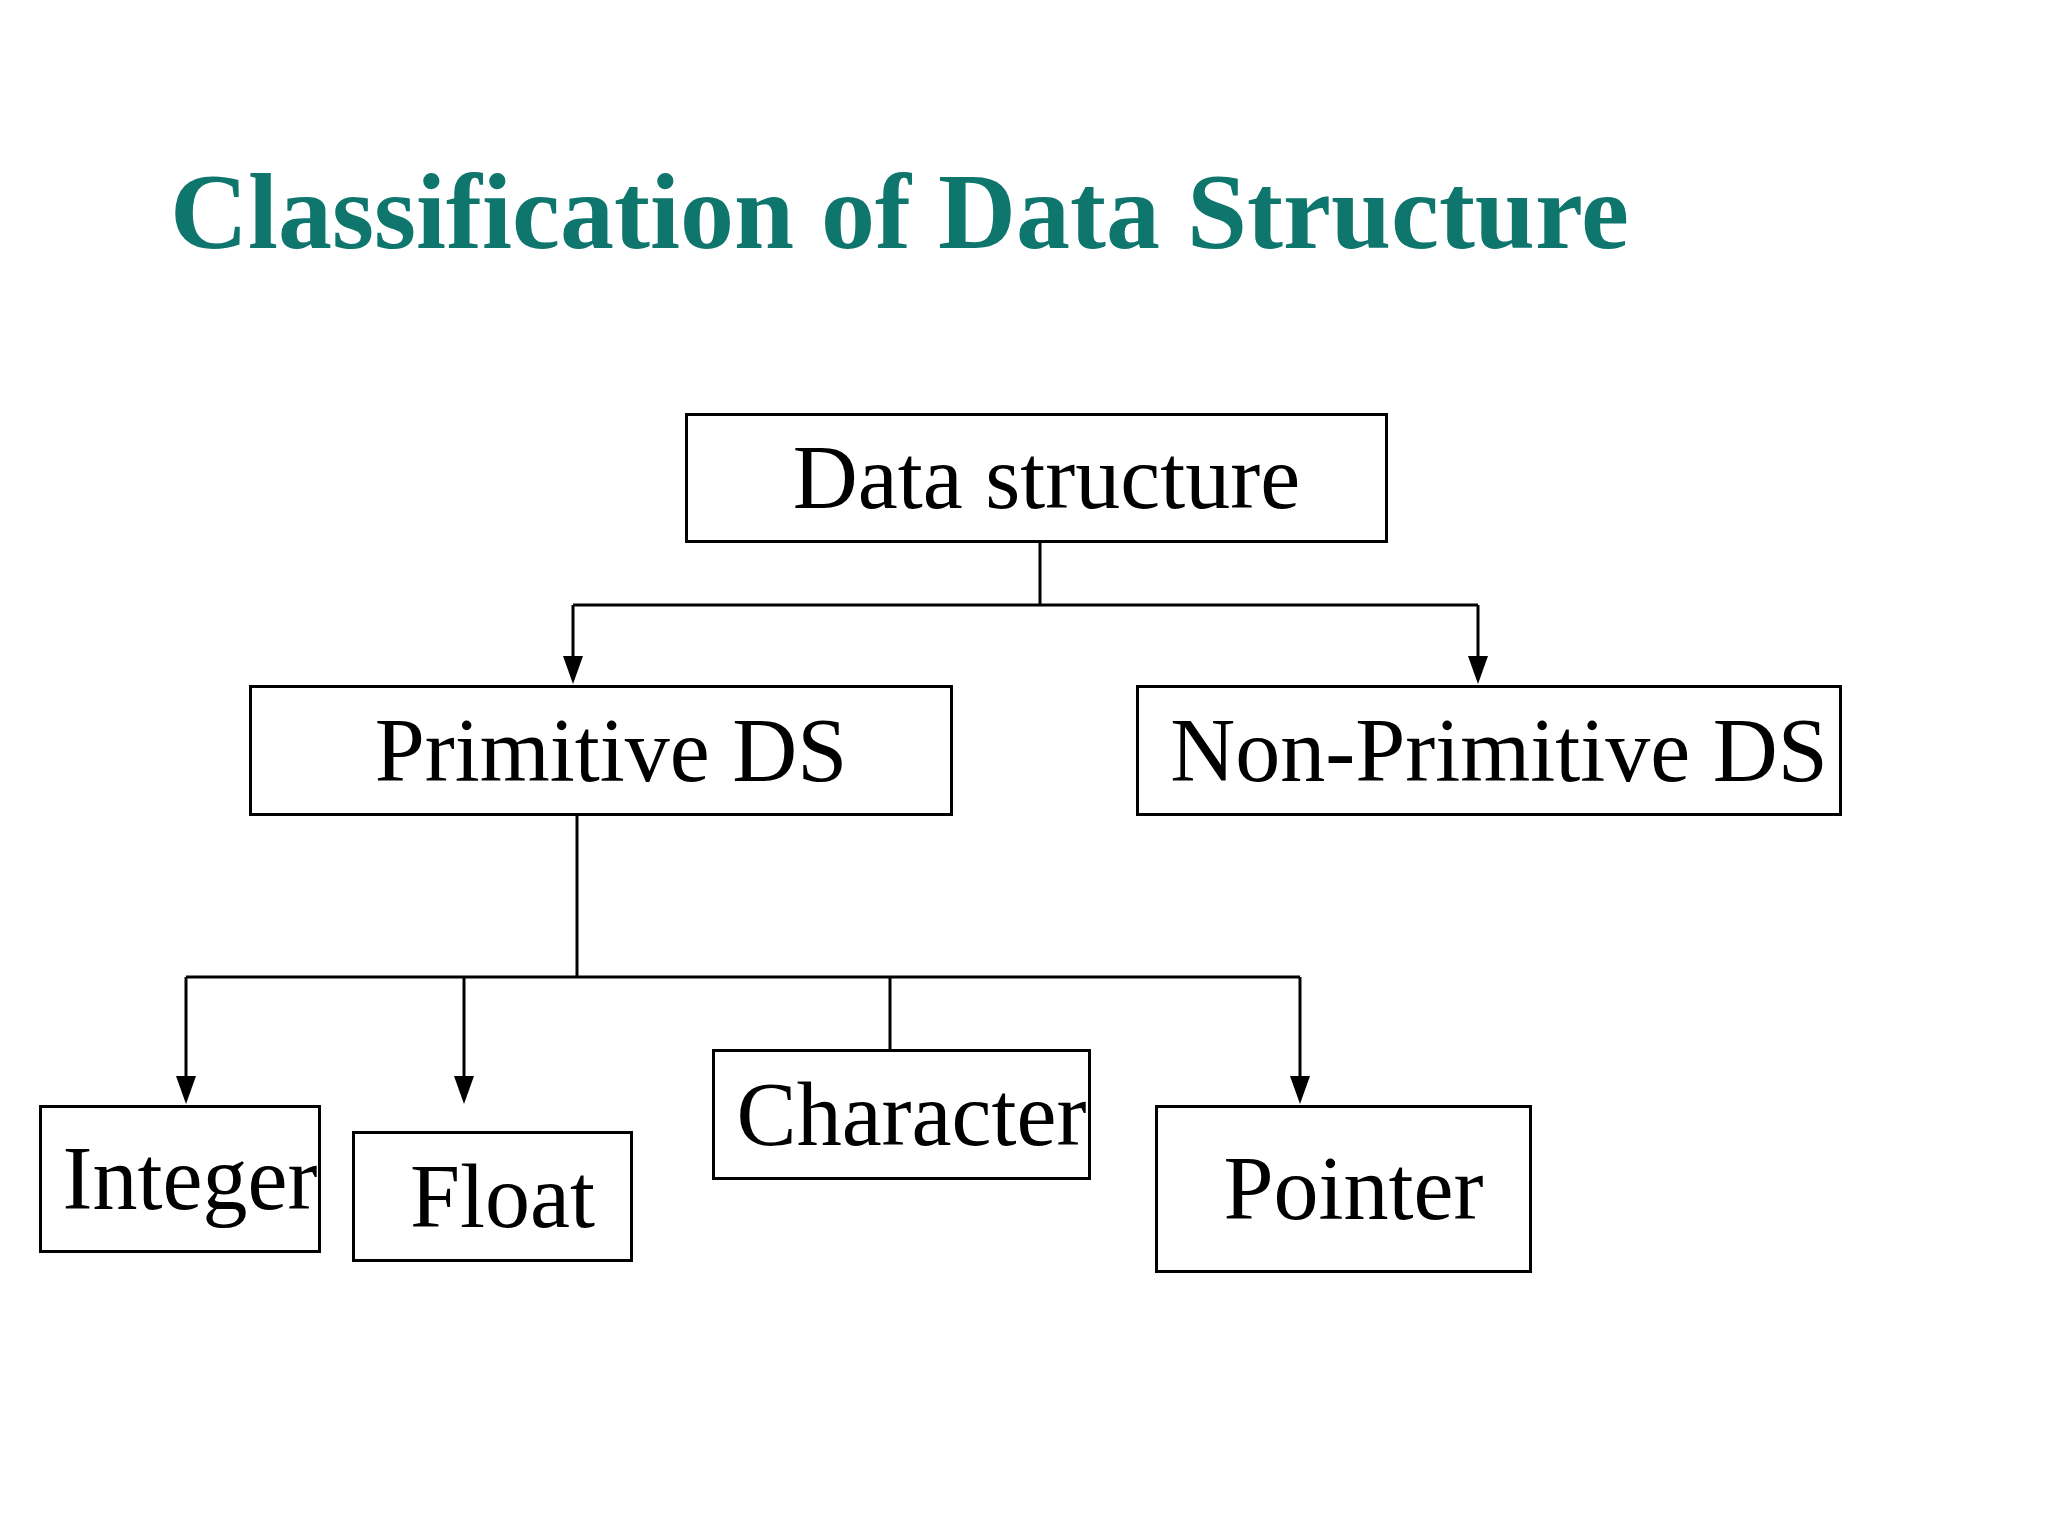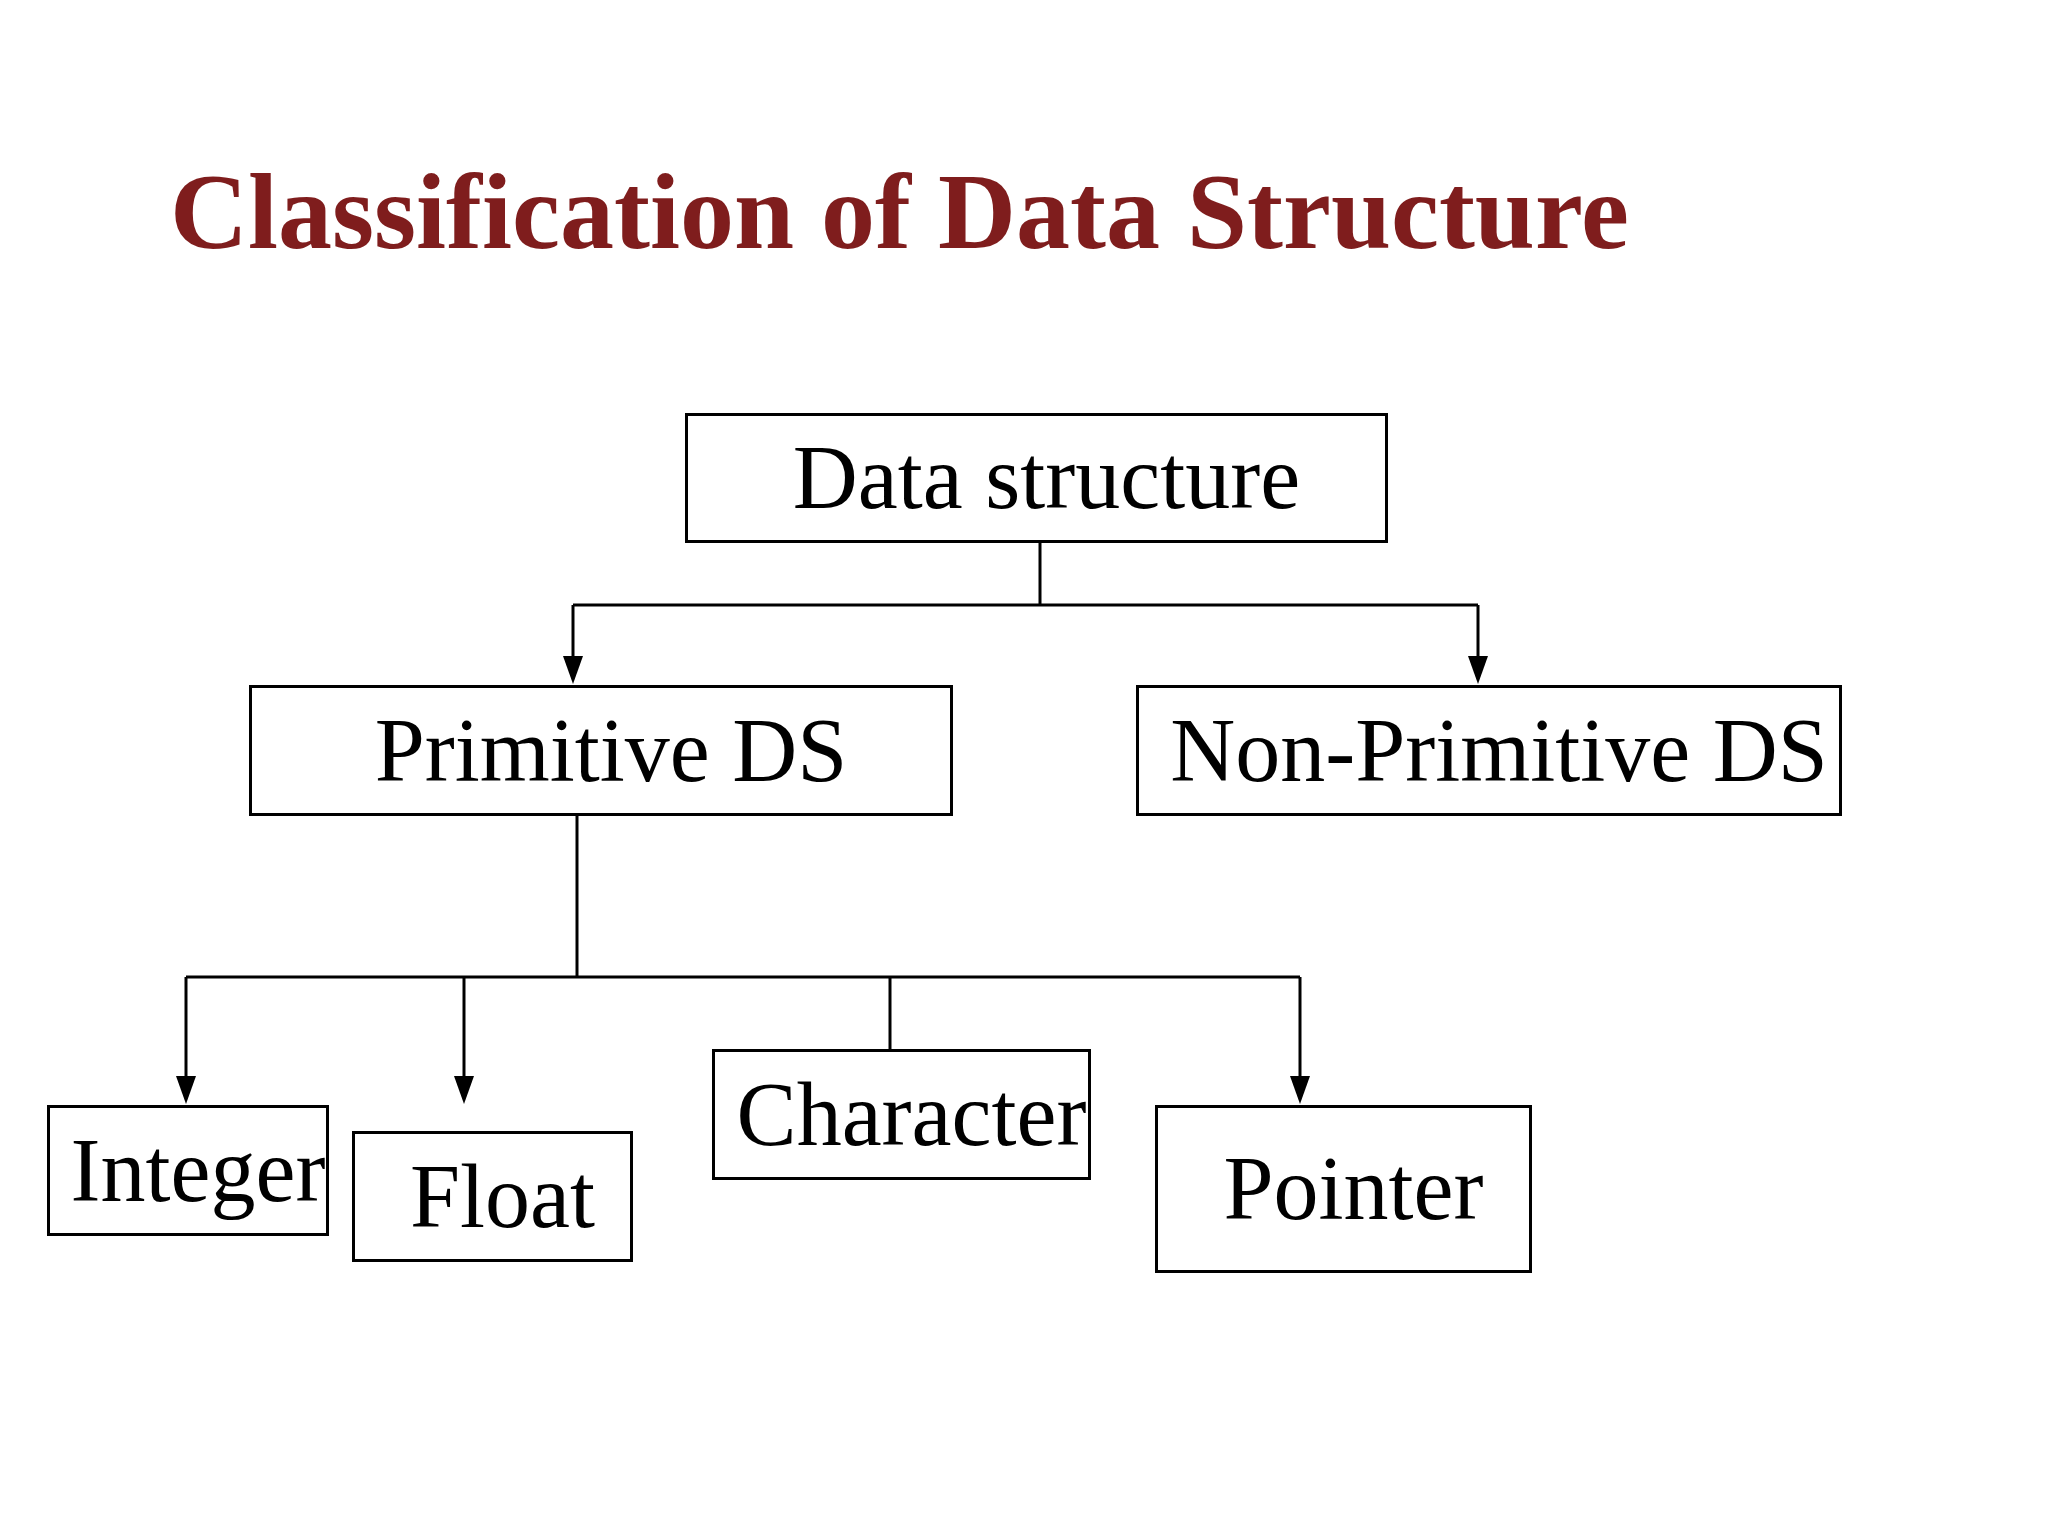--- a/index.html
+++ b/index.html
@@ -17,40 +17,40 @@
     overflow: hidden;
   }
   .slide-title {
     position: absolute;
     left: 170px;
     top: 158px;
     font-size: 108px;
     font-weight: bold;
     line-height: 1.0;
     white-space: nowrap;
-    color: #7f1d1d;
+    color: #0f766e;
   }
   .node {
     position: absolute;
     box-sizing: border-box;
     border: 3px solid #000000;
     background: #ffffff;
     display: flex;
     align-items: center;
     justify-content: center;
     font-size: 90px;
     line-height: 1;
     white-space: nowrap;
     text-align: center;
     padding-left: 20px;
   }
   .node-root        { left:  685px; top:  413px; width: 703px; height: 130px; }
   .node-primitive   { left:  249px; top:  685px; width: 704px; height: 131px; font-family: Liberation Serif, serif; }
   .node-nonprimitive{ left: 1136px; top:  685px; width: 706px; height: 131px; }
-  .node-integer     { left:   47px; top: 1105px; width: 282px; height: 131px; }
+  .node-integer     { left:   39px; top: 1105px; width: 282px; height: 148px; }
   .node-float       { left:  352px; top: 1131px; width: 281px; height: 131px; }
   .node-character   { left:  712px; top: 1049px; width: 379px; height: 131px; }
   .node-pointer     { left: 1155px; top: 1105px; width: 377px; height: 168px; }
   .connector-layer {
     position: absolute;
     left: 0;
     top: 0;
     width: 2048px;
     height: 1536px;
     pointer-events: none;

